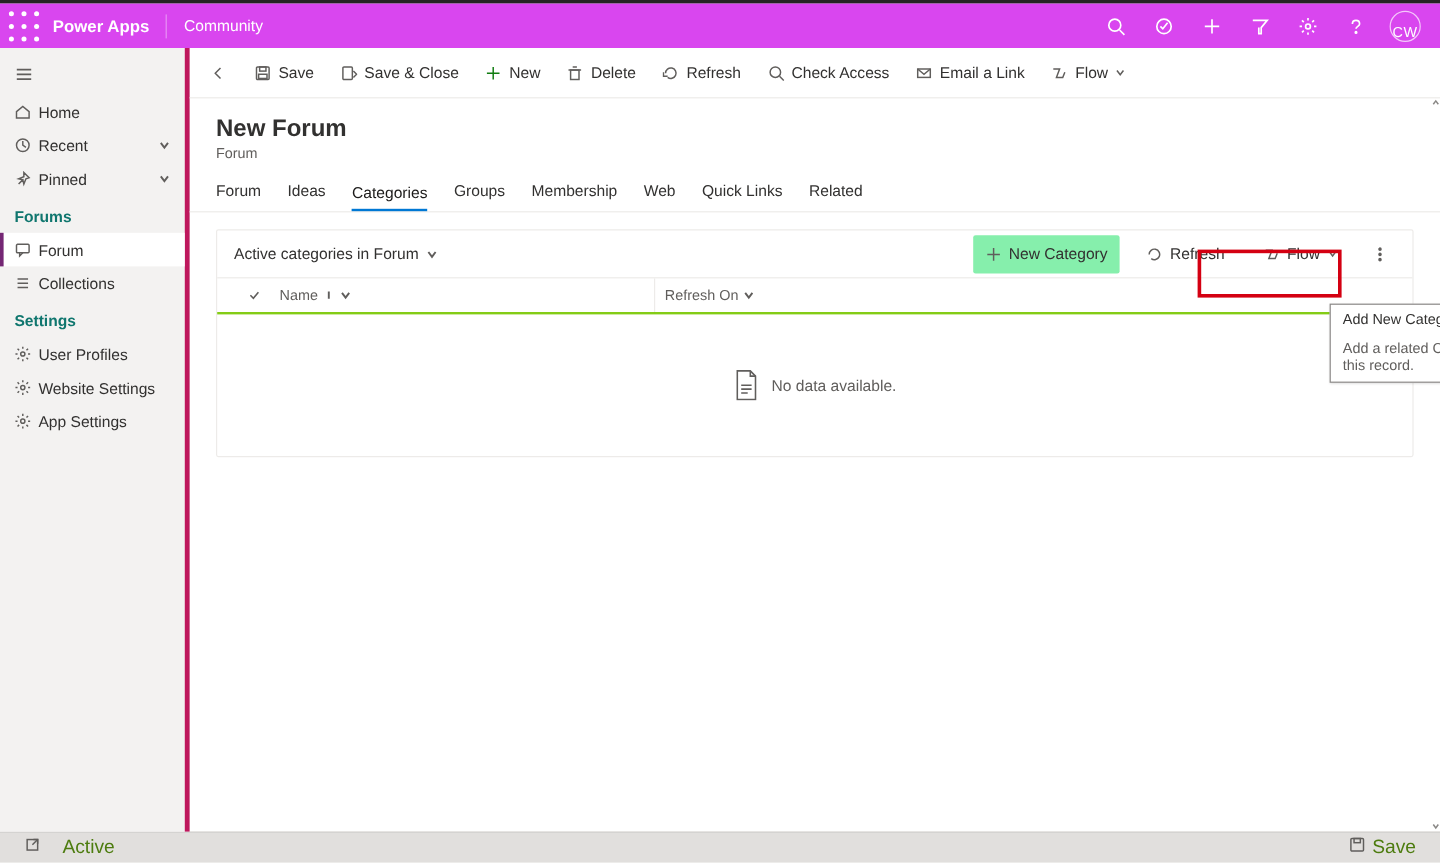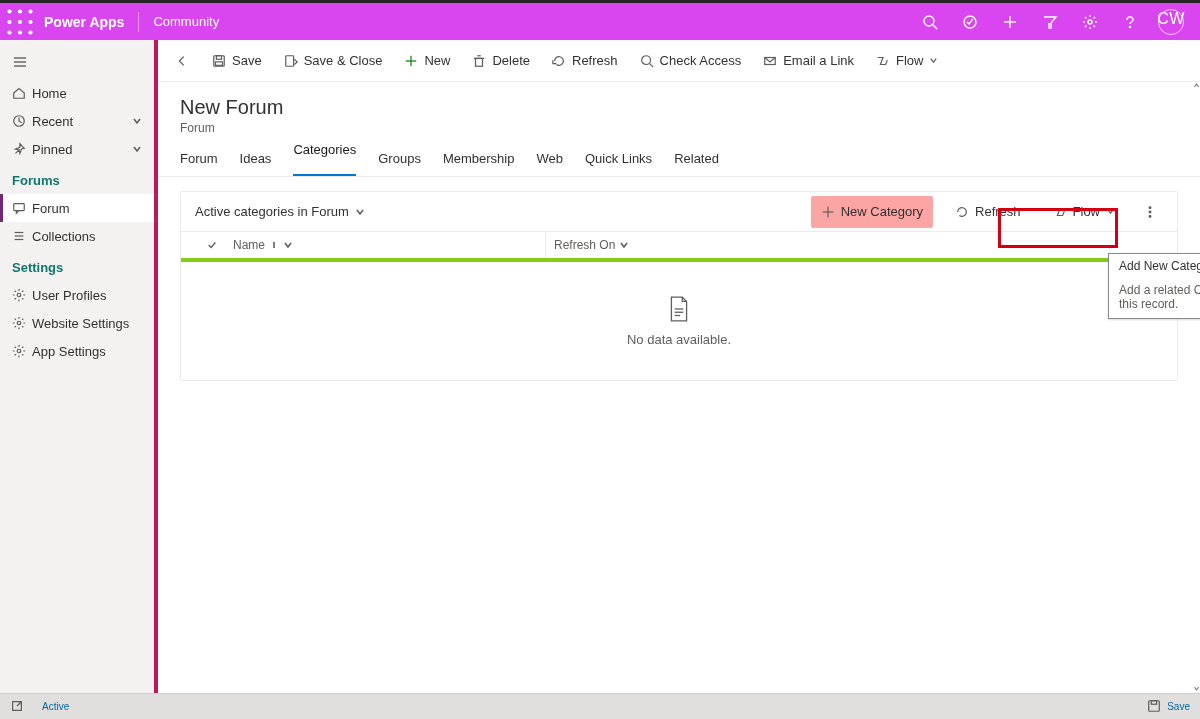--- a/index.html
+++ b/index.html
@@ -29,22 +29,22 @@
   }
   .brand { font-weight: 600; font-size: 14px; margin-left: 10px; }
   .divider-v { width: 1px; height: 20px; background: rgba(255,255,255,0.4); margin: 0 14px; }
   .community { font-size: 13px; }
   .suite-right { margin-left: auto; display: flex; align-items: center; gap: 16px; padding-right: 10px; }
   .suite-icon { width: 24px; height: 24px; display:flex; align-items:center; justify-content:center; cursor:pointer; }
   .suite-icon svg { width:16px; height:16px; stroke:#fff; fill:none; stroke-width:1.4; }
   .avatar {
     width: 26px; height: 26px; border-radius: 50%;
     border: 1px solid rgba(255,255,255,0.7);
-    display:flex; align-items:flex-start; justify-content:center;
-    font-size: 16px; letter-spacing: .5px;
+    display:flex; align-items:flex-end; justify-content:center;
+    font-size: 12px; letter-spacing: .5px;
   }
 
   .body-row { display: flex; height: calc(719px - 3px - 37px - 26px); }
   .left-pane {
     width: 158px;
     background: #f3f2f1;
     border-right: 4px solid #be185d;
     overflow-y: auto;
     padding-top: 8px;
   }
@@ -86,39 +86,39 @@
     padding: 0 8px;
     border-radius: 2px;
     cursor:pointer;
     gap: 6px;
     color:#323130;
   }
   .cmd-btn svg { width:14px; height:14px; fill:none; stroke:#605e5c; stroke-width:1.4; }
   .back-btn { width:32px; justify-content:center; }
 
   .record-hdr { padding: 14px 22px 8px; }
-  .record-title { font-size: 20px; font-weight: 400; }
+  .record-title { font-size: 20px; font-weight: 700; }
   .record-entity { font-size: 12px; color:#605e5c; margin-top: 2px; }
 
   .tabstrip {
     display:flex; align-items:flex-end;
     gap: 22px;
     padding: 0 22px;
     height: 34px;
     border-bottom: 1px solid #edebe9;
   }
   .tab {
     padding: 6px 0 10px;
     cursor:pointer;
     color:#323130;
   }
   .tab.active {
     font-weight: 400;
     border-bottom: 2px solid #0078d4;
-    padding-bottom: 17px;
+    padding-bottom: 6px;
     color:#1b1a19;
   }
 
   .subgrid-wrap { padding: 14px 22px; }
   .subgrid {
     border: 1px solid #edebe9;
     border-radius: 2px;
   }
   .subgrid-top {
     display:flex; align-items:center;
@@ -131,45 +131,45 @@
   .view-sel { display:flex; align-items:center; gap:6px; cursor:pointer; }
   .view-sel svg { width:10px; height:10px; stroke:#605e5c; fill:none; stroke-width:1.6; }
   .spacer { flex:1; }
   .sg-btn {
     display:flex; align-items:center;
     height: 32px; padding: 0 10px;
     gap:6px; cursor:pointer;
     border-radius:2px;
   }
   .sg-btn svg { width:14px; height:14px; fill:none; stroke:#605e5c; stroke-width:1.4; }
-  .sg-btn.hover { background:#fca5a5; }
+  .sg-btn.hover { background:#86efac; }
 
   .highlight-box {
     position:absolute;
     border: 3px solid #d40012;
     pointer-events: none;
   }
 
   .grid-head {
     display:flex; align-items:center;
     height: 30px;
-    border-bottom: 4px solid #84cc16;
+    border-bottom: 2px solid #84cc16;
     font-size:12px;
     color:#605e5c;
   }
   .gh-cell { display:flex; align-items:center; gap:4px; padding: 0 8px; }
   .gh-cell svg { width:10px; height:10px; stroke:#605e5c; fill:none; stroke-width:1.6; }
   .gh-check { width:44px; justify-content:flex-end; }
   .gh-name { width:320px; }
   .gh-author { width:280px; border-left:1px solid #edebe9; height:100%; align-items:center; }
   .gh-modified { width:200px; border-left:1px solid #edebe9; height:100%; align-items:center; }
 
   .grid-body {
     height: 118px;
-    display:flex; flex-direction:column;
+    display:flex; 
     align-items:center; justify-content:center;
     color:#605e5c;
     gap:10px;
   }
   .grid-body svg { width:22px; height:26px; stroke:#605e5c; fill:none; stroke-width:1.2; }
 
   .tooltip {
     position:absolute;
     background:#fff;
     border:1px solid #8a8886;
@@ -178,24 +178,24 @@
     z-index:50;
   }
   .tooltip .tt-title { padding: 5px 10px; color:#323130; }
   .tooltip .tt-desc { padding: 5px 10px 7px; color:#605e5c; }
 
   .status-bar {
     height: 26px;
     background:#e1dfdd;
     border-top:1px solid #d2d0ce;
     display:flex; align-items:center;
-    padding: 0 10px;
+    padding: 0 20px;
     gap: 18px;
-    font-size:10px;
-    color:#0369a1;
+    font-size:16px;
+    color:#4d7c0f;
   }
   .status-bar .sb-right { margin-left:auto; display:flex; align-items:center; gap:6px; }
   .sb-icon svg { width:14px; height:14px; stroke:#605e5c; fill:none; stroke-width:1.4; }
 
   .vscroll-indicator {
     position:absolute; right:0; top:40px; bottom:0; width:8px;
   }
   .vscroll-indicator .arrow {
     width:8px; height:10px; display:flex; align-items:center; justify-content:center;
   }

